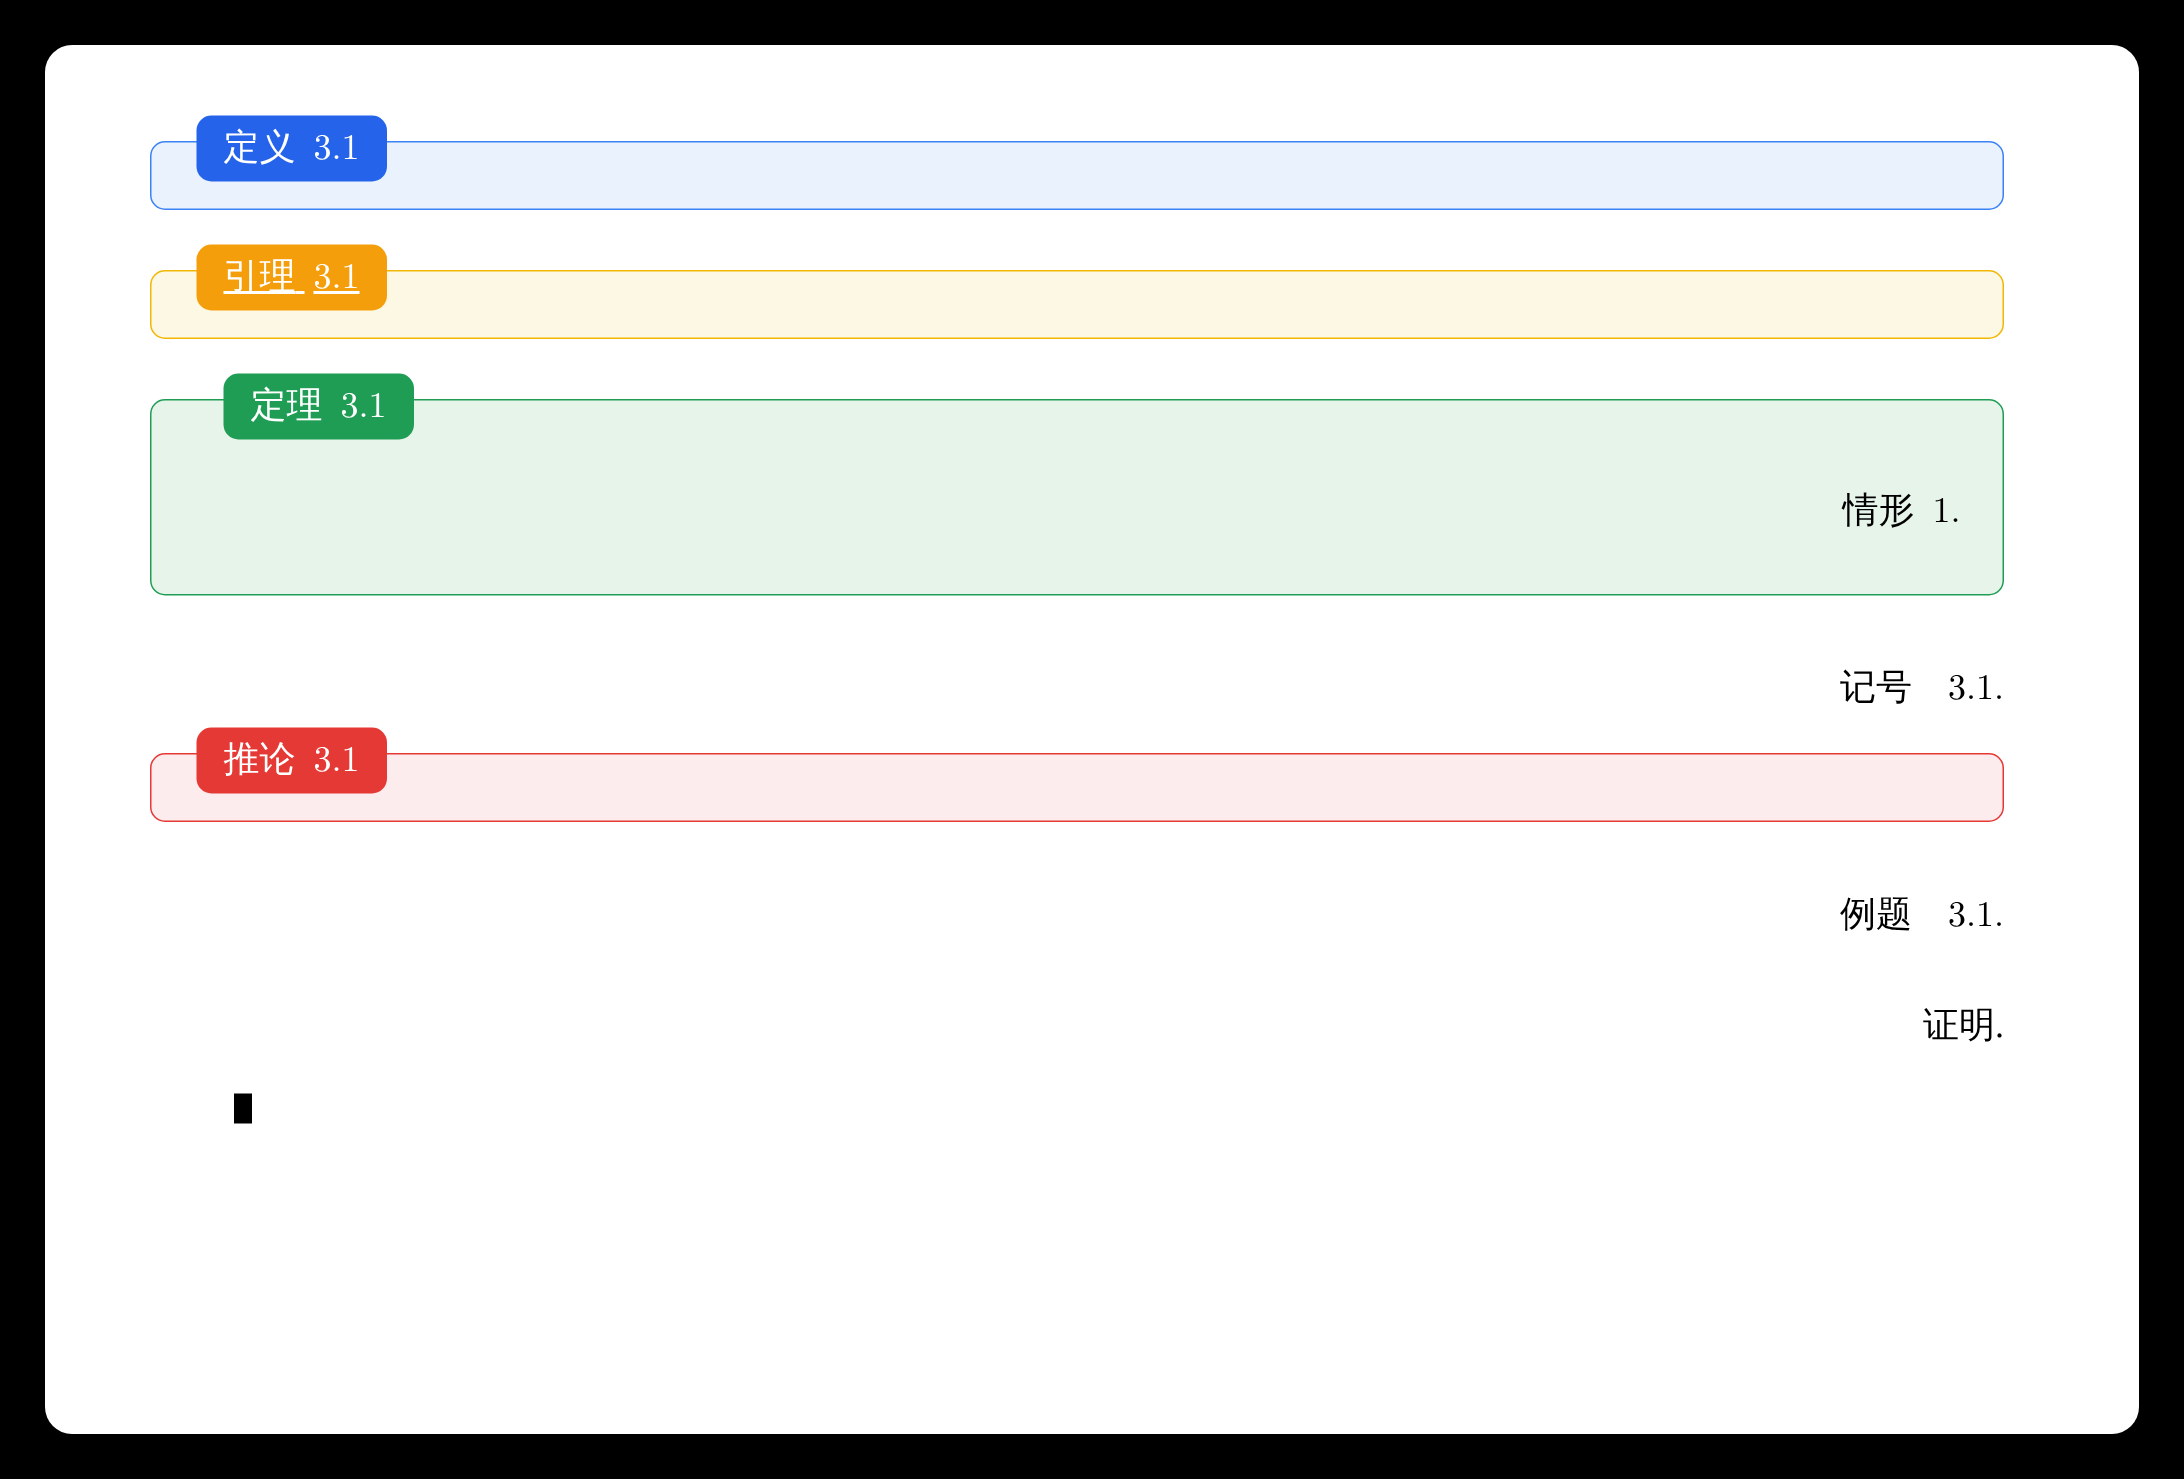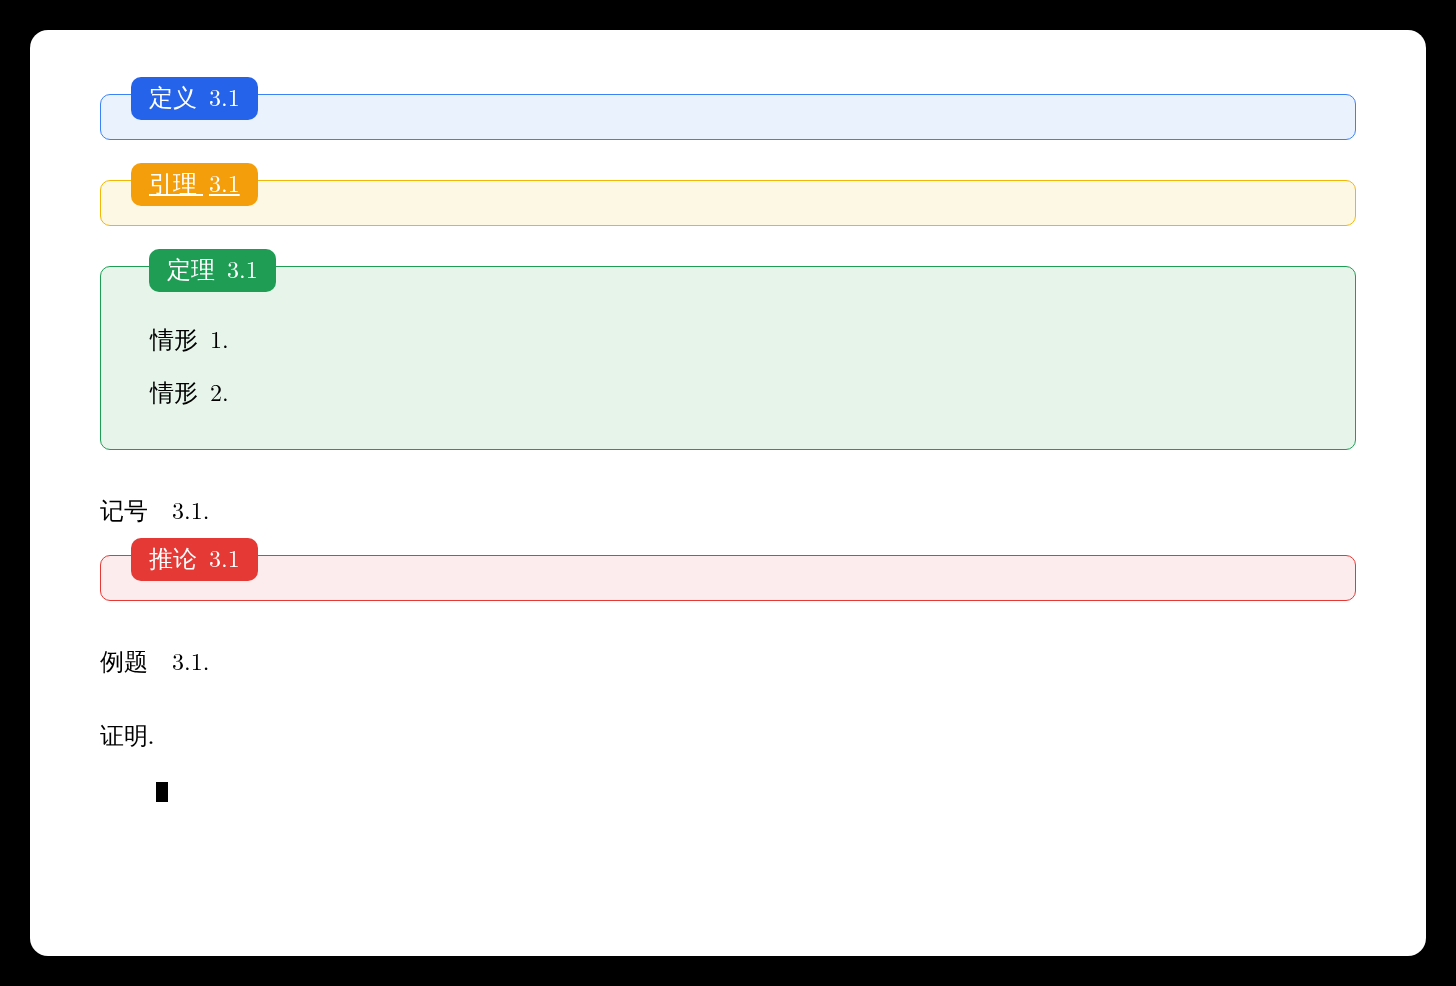--- a/index.html
+++ b/index.html
@@ -17,22 +17,23 @@
     position: relative;
     box-sizing: border-box;
     padding: 30px;
   }
   .page {
     background: #fff;
     width: 100%;
     height: 100%;
     border-radius: 18px;
     box-sizing: border-box;
-    padding: 36px 70px 20px 70px;
+    padding: 36px 90px 20px 70px;
     overflow: hidden;
+    text-align: right;
   }
 
   .theorem-box {
     position: relative;
     border: 1.5px solid;
     border-radius: 10px;
     margin: 28px 0 40px 0;
     padding: 26px 28px 18px 28px;
     box-sizing: border-box;
   }
@@ -61,21 +62,21 @@
   .tag.yellow { background: #f59e0b; text-decoration: underline; }
   .tag.green  { background: #1f9d55; margin-left: 18px; }
   .tag.red    { background: #e53935; }
 
   .case-list {
     padding: 10px 0 4px 8px;
   }
   .case {
     font-family: "Songti SC", "SimSun", serif;
     font-size: 24px;
-    margin: 18px 13px;
+    margin: 18px 0;
   }
   .case .num {
     font-family: "Latin Modern Roman", "CMU Serif", Georgia, serif;
     margin-left: 6px;
   }
 
   .plain-heading {
     font-family: "Songti SC", "SimSun", serif;
     font-size: 24px;
     margin: 42px 0 20px 0;
@@ -125,24 +126,20 @@
     <div class="theorem-box green">
       <div class="tag green">
         <span>定理</span>
         <span class="num">3.1</span>
       </div>
       <div class="case-list">
         <div class="case">
           <span>情形</span>
           <span class="num">1.</span>
         </div>
-        <div class="case">
-          <span>情形</span>
-          <span class="num">2.</span>
-        </div>
       </div>
     </div>
 
     <div class="plain-heading">
       <span>记号</span>
       <span class="num">3.1.</span>
     </div>
 
     <div class="theorem-box red empty">
       <div class="tag red">

